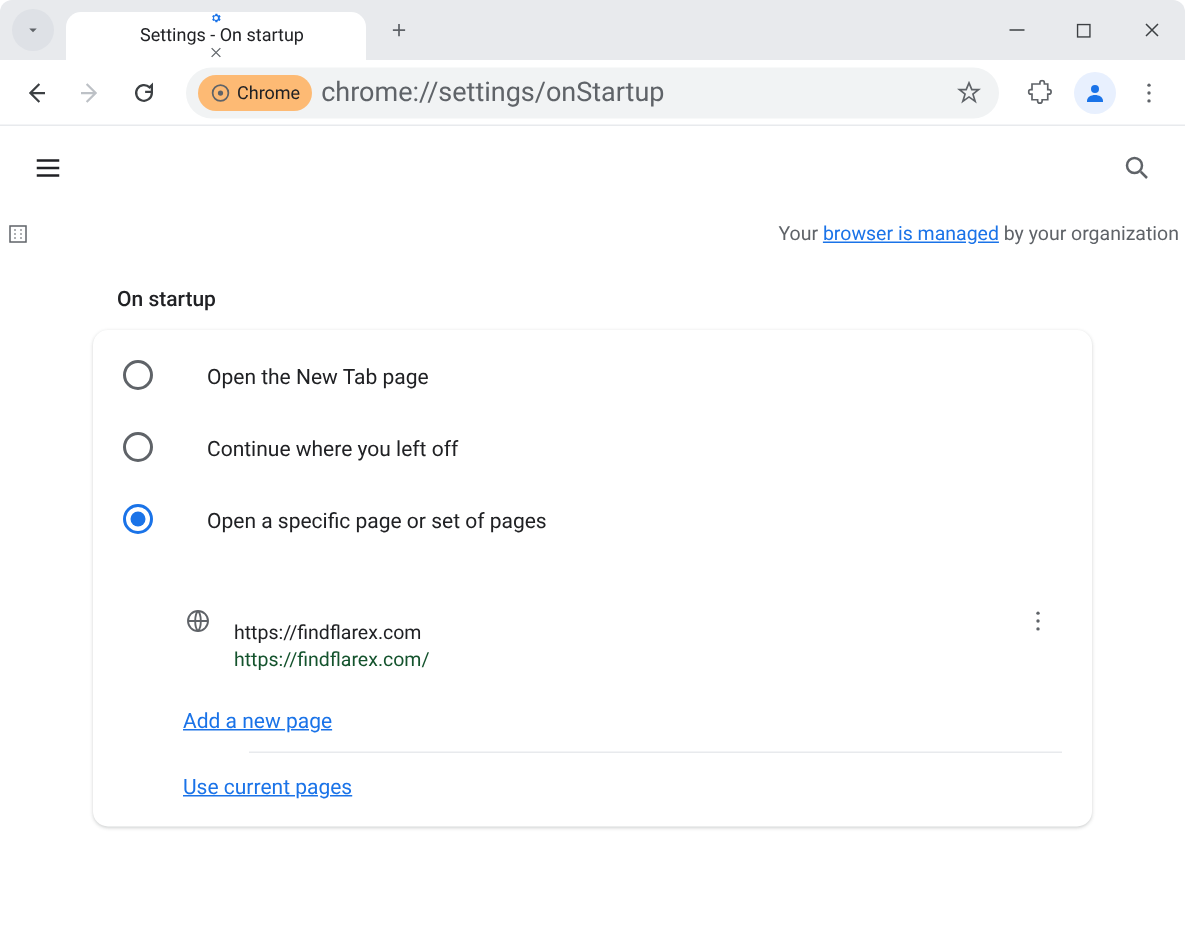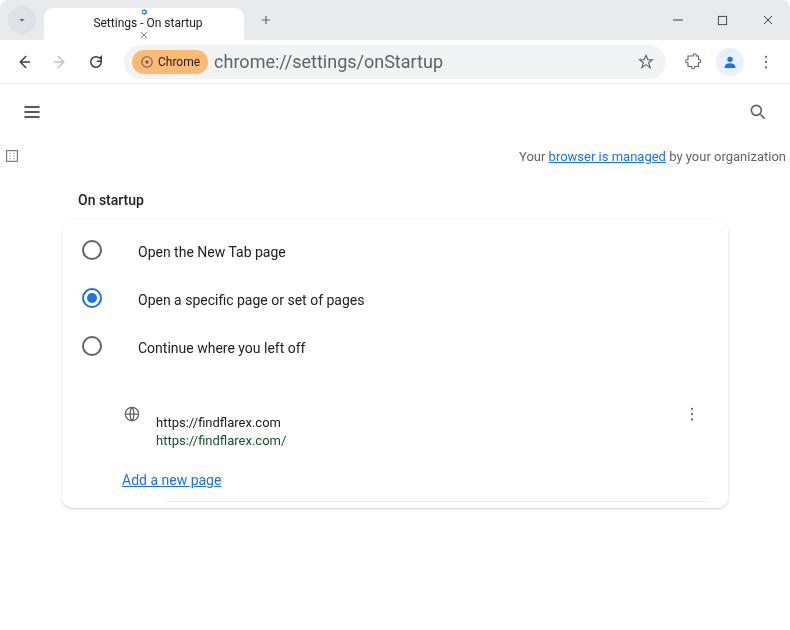--- a/index.html
+++ b/index.html
@@ -181,28 +181,28 @@
 </div>
 
 <div class="content">
   <div class="section-title">On startup</div>
   <div class="card">
     <div class="radio-row">
       <div class="radio"></div>
       <span class="radio-label">Open the New Tab page</span>
     </div>
     <div class="radio-row">
+      <div class="radio"></div>
+      <span class="radio-label">Continue where you left off</span>
+    </div>
+    <div class="radio-row">
       <div class="radio selected">
           <div class="radio-dot"></div>
         </div>
       <span class="radio-label">Open a specific page or set of pages</span>
-    </div>
-    <div class="radio-row">
-      <div class="radio"></div>
-      <span class="radio-label">Continue where you left off</span>
     </div>
     <div class="subsection">
       <div class="page-entry">
         <svg class="globe" viewBox="0 0 24 24">
             <circle cx="12" cy="12" r="8" fill="none" stroke="#5f6368" stroke-width="1.5"></circle>
             <path fill="none" stroke="#5f6368" stroke-width="1.5" d="M4 12h16M12 4c3 3 3 13 0 16M12 4c-3 3-3 13 0 16"></path>
           </svg>
         <div class="page-text">
           <div class="page-title-text">https://findflarex.com</div>
           <div class="page-url">https://findflarex.com/</div>
@@ -212,15 +212,18 @@
               <circle cx="12" cy="5" r="1.5" fill="#5f6368"></circle>
               <circle cx="12" cy="12" r="1.5" fill="#5f6368"></circle>
               <circle cx="12" cy="19" r="1.5" fill="#5f6368"></circle>
             </svg>
         </div>
       </div>
       <div class="link-row">
         <a>Add a new page</a>
       </div>
       <div class="divider"></div>
+      <div class="link-row">
+        <a>Use current pages</a>
+      </div>
     </div>
   </div>
 </div>
 
 </body></html>

